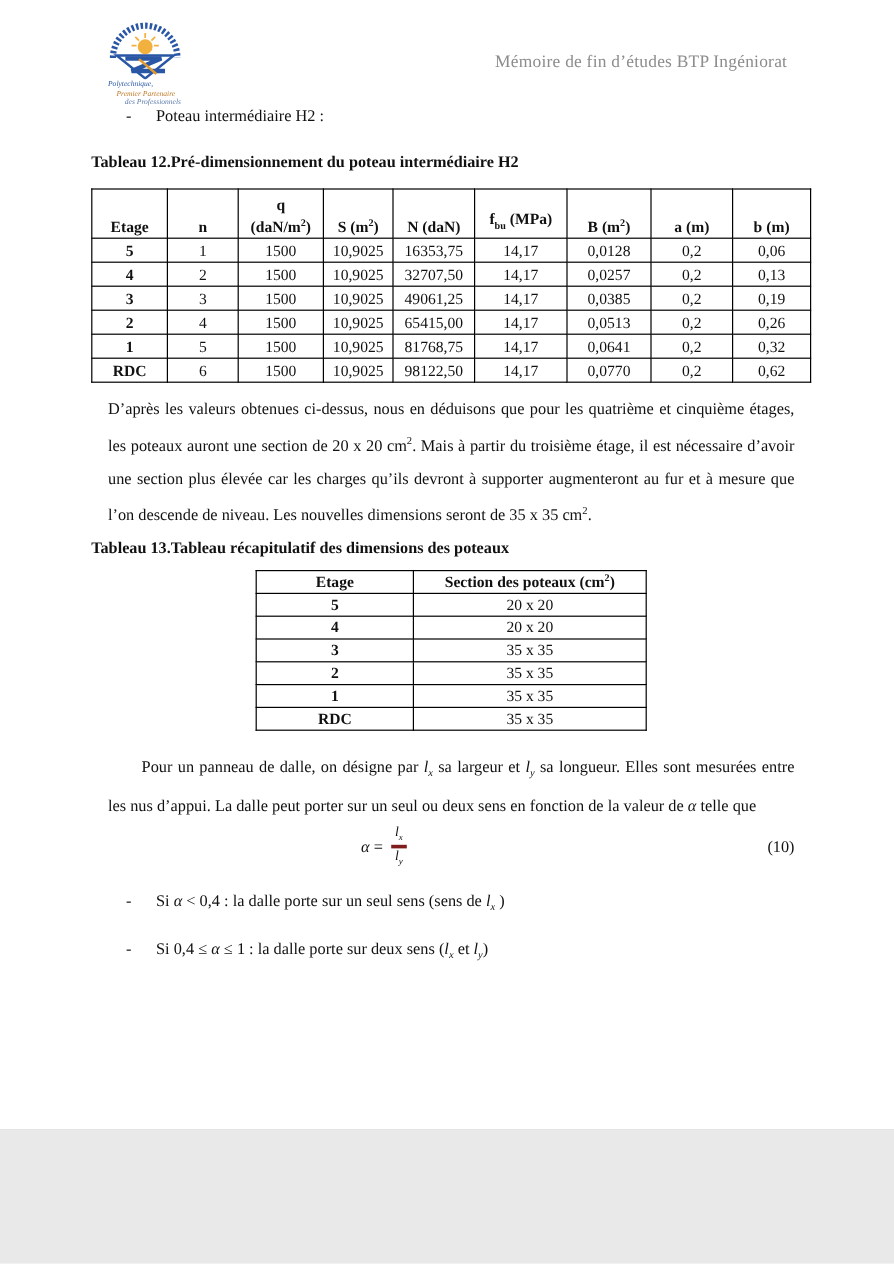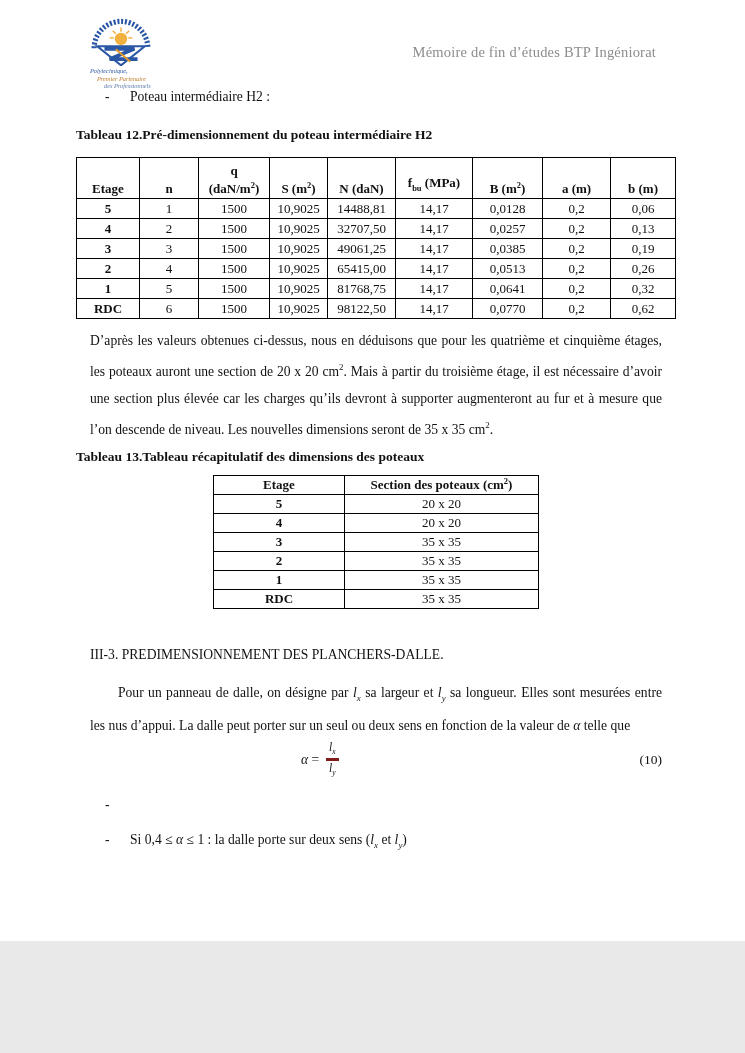--- a/index.html
+++ b/index.html
@@ -122,21 +122,21 @@
           <th>a (m)</th>
           <th>b (m)</th>
         </tr>
       </thead>
       <tbody>
         <tr>
           <td>5</td>
           <td>1</td>
           <td>1500</td>
           <td>10,9025</td>
-          <td>14488,81</td>
+          <td>16353,75</td>
           <td>14,17</td>
           <td>0,0128</td>
           <td>0,2</td>
           <td>0,06</td>
         </tr>
         <tr>
           <td>4</td>
           <td>2</td>
           <td>1500</td>
           <td>10,9025</td>
@@ -229,38 +229,38 @@
           <td>1</td>
           <td>35 x 35</td>
         </tr>
         <tr>
           <td>RDC</td>
           <td>35 x 35</td>
         </tr>
       </tbody>
     </table>
 
-    <div class="section-heading">III-3. PREDIMENSIONNEMENT DES PLANCHERS-DALLE.</div>
 
 
     <p class="para indent p3">Pour un panneau de dalle, on désigne par <i>l<sub>x</sub></i> sa largeur et <i>l<sub>y</sub></i> sa longueur. Elles sont mesurées entre les nus d’appui. La dalle peut porter sur un seul ou deux sens en fonction de la valeur de <i>α</i> telle que</p>
 
     <div class="formula-row">
       <div class="formula">
         <span><i>α</i> =</span>
         <span class="frac">
           <span class="num"><i>l<sub>x</sub></i></span>
           <span class="den"><i>l<sub>y</sub></i></span>
         </span>
       </div>
       <span class="eq-num">(10)</span>
     </div>
 
     <div class="cond c1">
       <span class="marker">-</span>
+      <span>Si <i>α</i> &lt; 0,4 : la dalle porte sur un seul sens (sens de <i>l<sub>x</sub></i> )</span>
     </div>
     <div class="cond c2">
       <span class="marker">-</span>
       <span>Si 0,4 ≤ <i>α</i> ≤ 1 : la dalle porte sur deux sens (<i>l<sub>x</sub></i> et <i>l<sub>y</sub></i>)</span>
     </div>
 
   </div>
 
   <div class="footer-author">RANDRIANAVONINIAINA Maeva Alimanana</div>
   <div class="footer-rule"></div>

